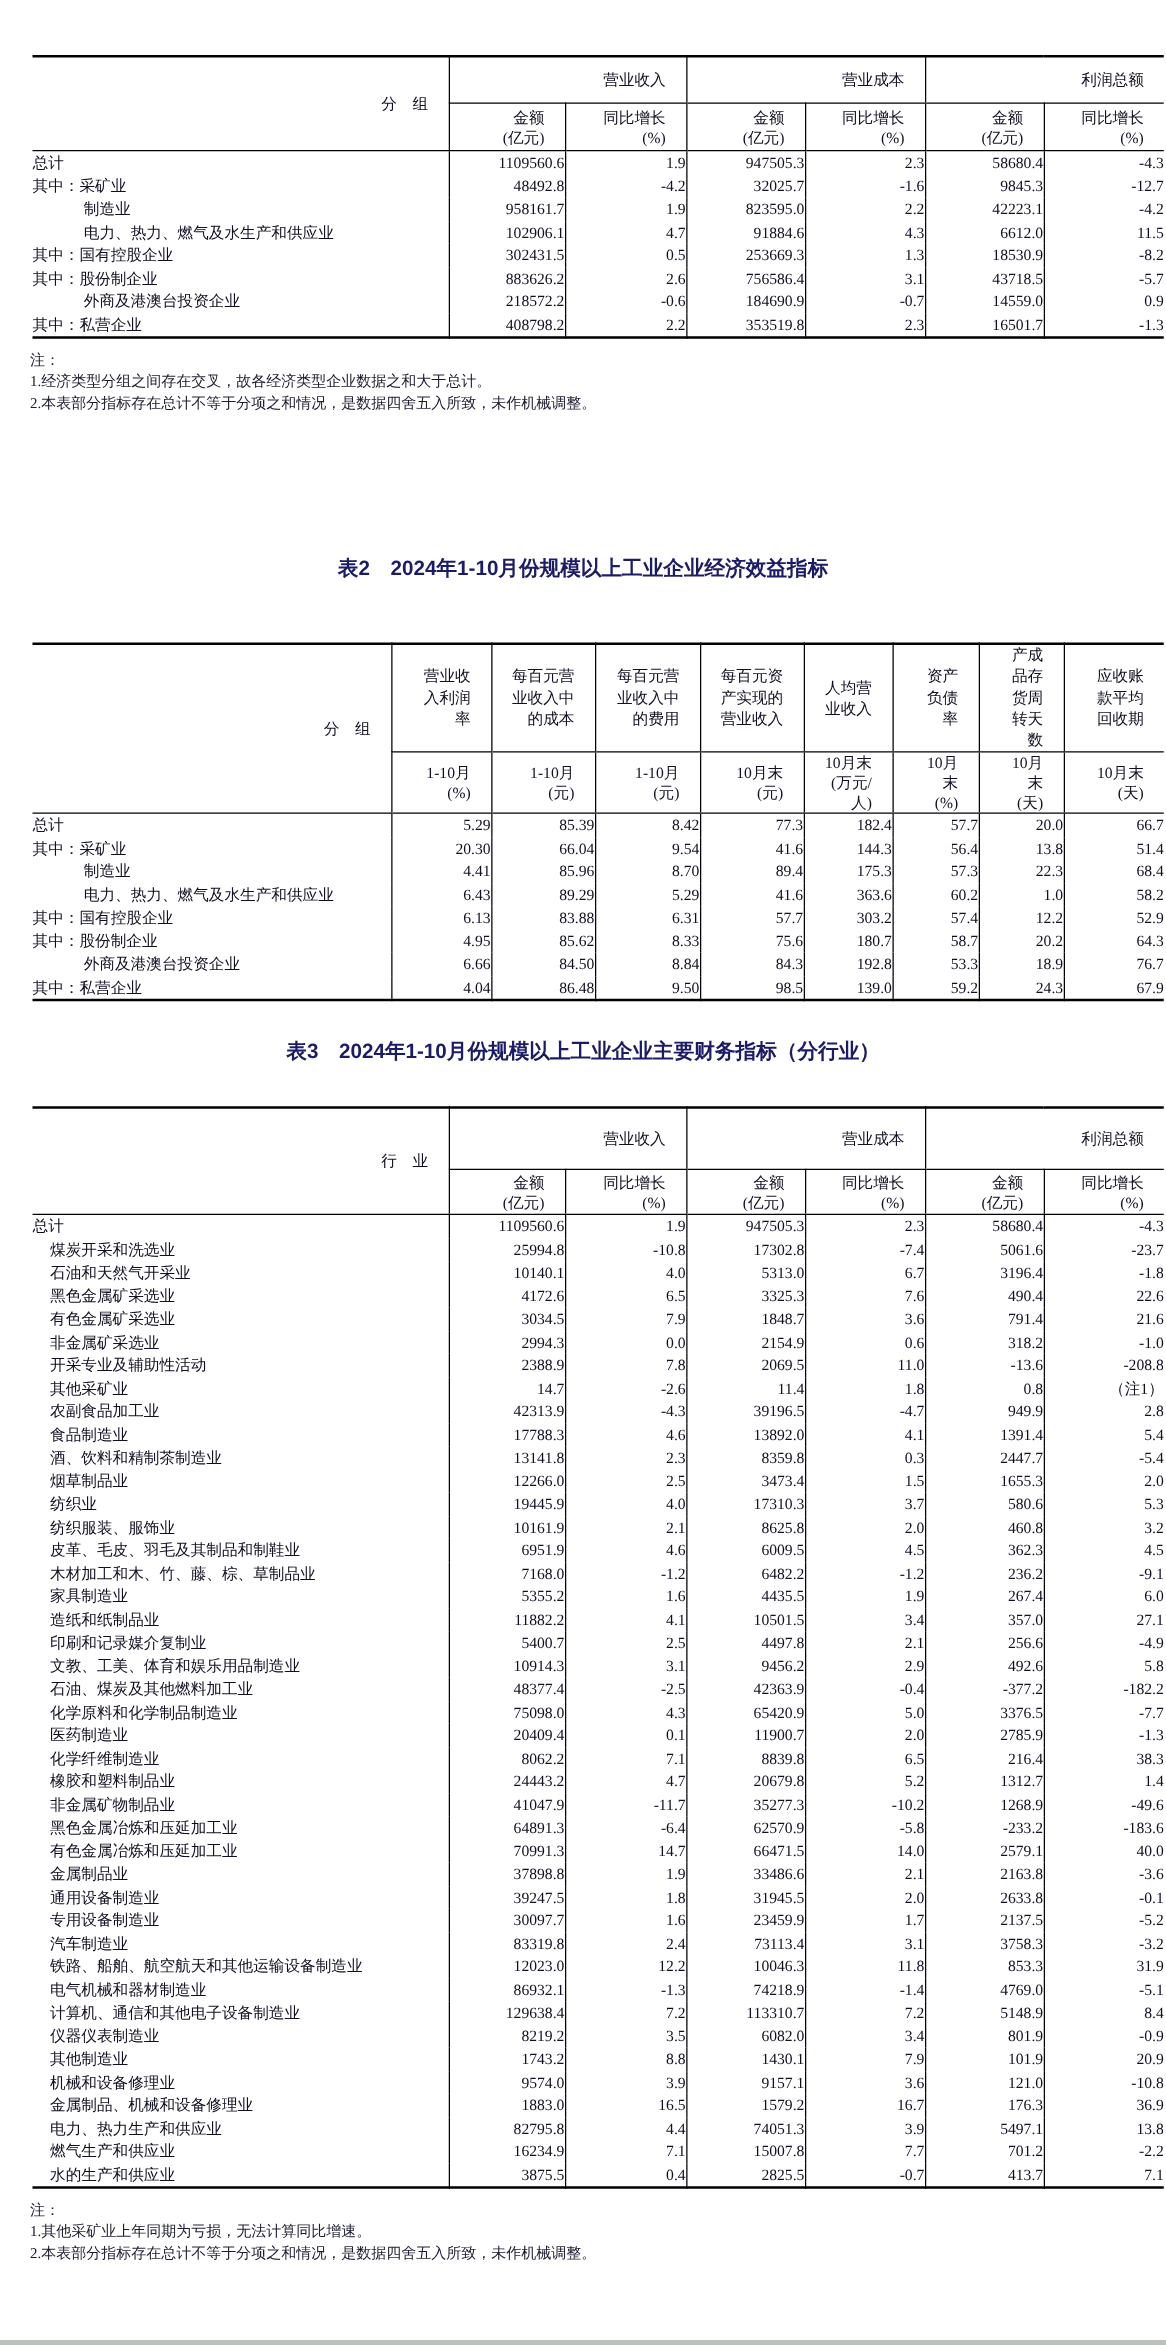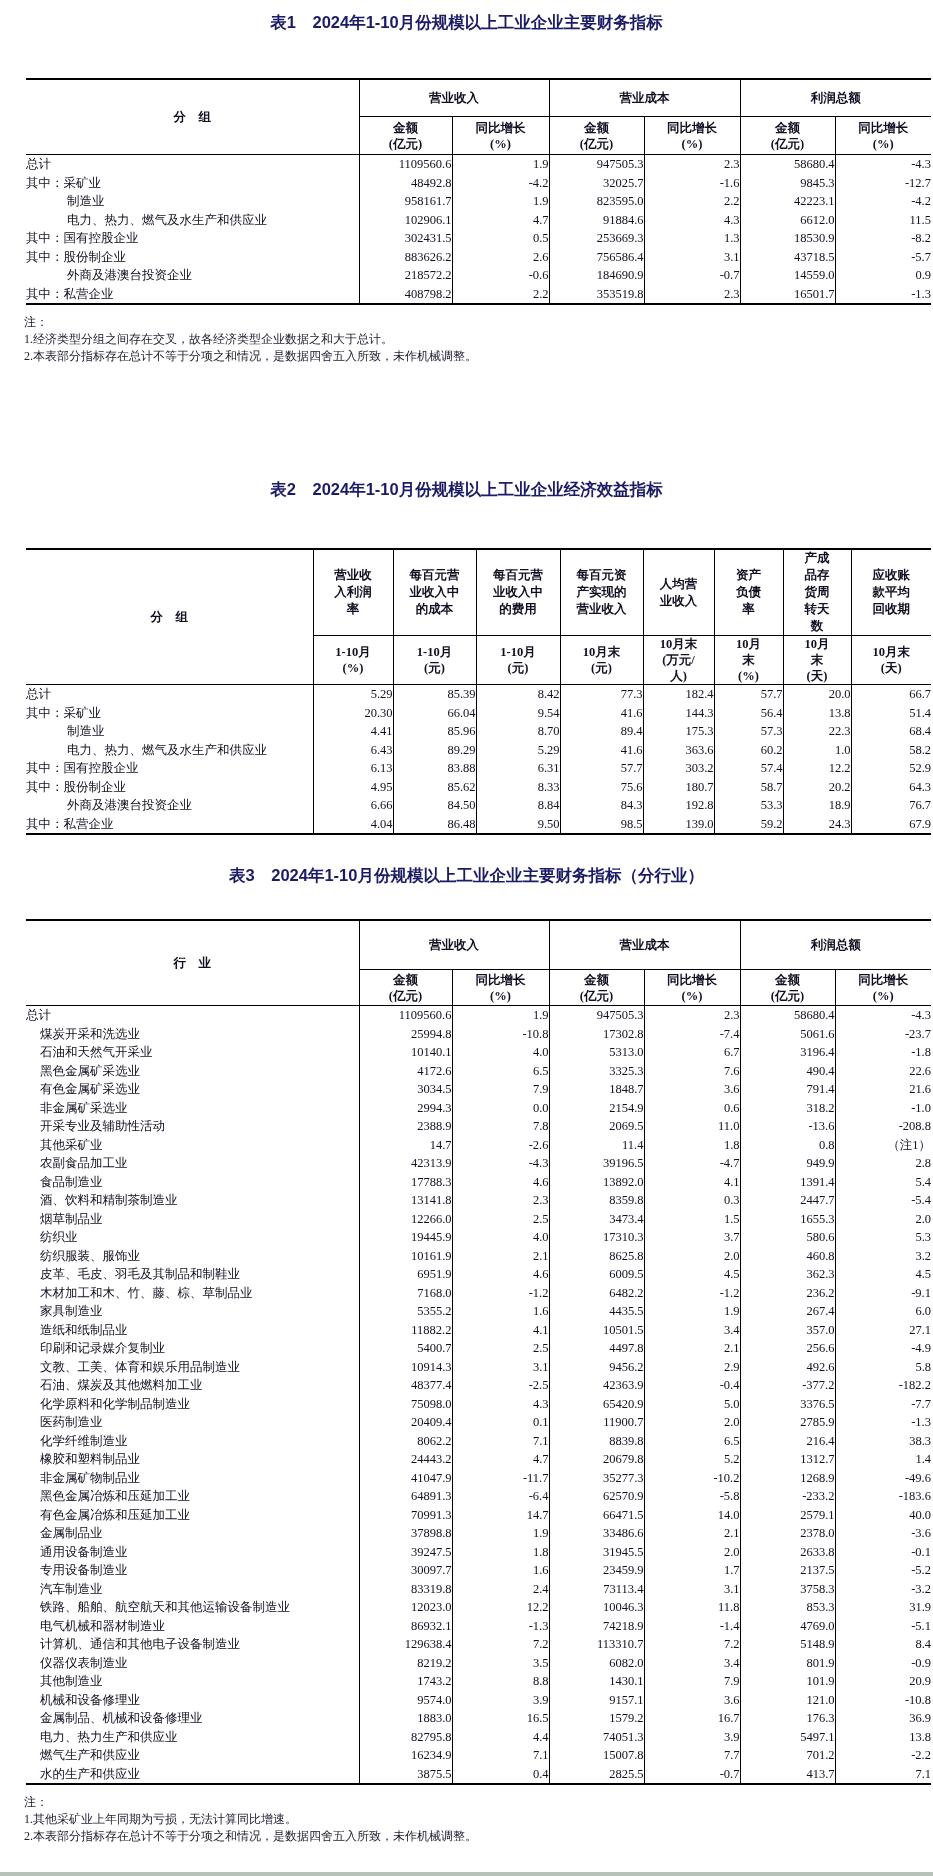--- a/index.html
+++ b/index.html
@@ -21,21 +21,21 @@
   .t3-title{margin-top:28px;}
   table.fin{
     border-collapse:collapse;table-layout:fixed;
     width:905px;margin-left:26px;
     font-size:12.5px;color:var(--text-color,#101022);
     border-top:2.5px solid #000;border-bottom:2.5px solid #000;
   }
   .t1{margin-top:44px;}
   .t2{margin-top:47px;}
   .t3{margin-top:32px;}
-  table.fin th{font-weight:bold;padding:0 16px;text-align:center;word-break:break-all;}
+  table.fin th{font-weight:normal;padding:0 16px;text-align:right;word-break:break-all;}
   table.fin td{padding:0;}
   .vline{border-left:1px solid #000;}
   .hb{border-bottom:1px solid #000;}
   .grpline{border-bottom:1px solid #000;}
   .t1 .grp{height:36px;}
   .t1 .sub{height:37px;}
   .t3 .grp{height:48px;}
   .t3 .sub{height:35px;}
   .t2 .grp{height:58px;}
   .t2 .sub{height:40px;}
@@ -52,21 +52,20 @@
   }
   .bottom-bar{
     position:absolute;left:0;bottom:0;width:933px;height:4px;
     background:var(--bar-color,#b8c2bb);
   }
 </style>
 </head>
 <body>
 
 <div class="page" style="--title-color: #1b1b66; --text-color: #101022; --note-color: #1c1c30; --bar-color: #b8c2bb;">
-  <h2 class="tbl-title t1-title">表1　2024年1-10月份规模以上工业企业主要财务指标</h2>
   <div>
       <table class="fin t1">
         <colgroup>
           <col style="width: 333px;">
           <col style="width: 93px;">
           <col style="width: 97px;">
           <col style="width: 95px;">
           <col style="width: 96px;">
           <col style="width: 95px;">
           <col style="width: 96px;">
@@ -639,21 +638,21 @@
             <td class="num vline">14.0</td>
             <td class="num vline">2579.1</td>
             <td class="num vline">40.0</td>
           </tr>
           <tr>
             <td class="lbl lvl1"><span>金属制品业</span></td>
             <td class="num vline">37898.8</td>
             <td class="num vline">1.9</td>
             <td class="num vline">33486.6</td>
             <td class="num vline">2.1</td>
-            <td class="num vline">2378.0</td>
+            <td class="num vline">2163.8</td>
             <td class="num vline">-3.6</td>
           </tr>
           <tr>
             <td class="lbl lvl1"><span>通用设备制造业</span></td>
             <td class="num vline">39247.5</td>
             <td class="num vline">1.8</td>
             <td class="num vline">31945.5</td>
             <td class="num vline">2.0</td>
             <td class="num vline">2633.8</td>
             <td class="num vline">-0.1</td>

